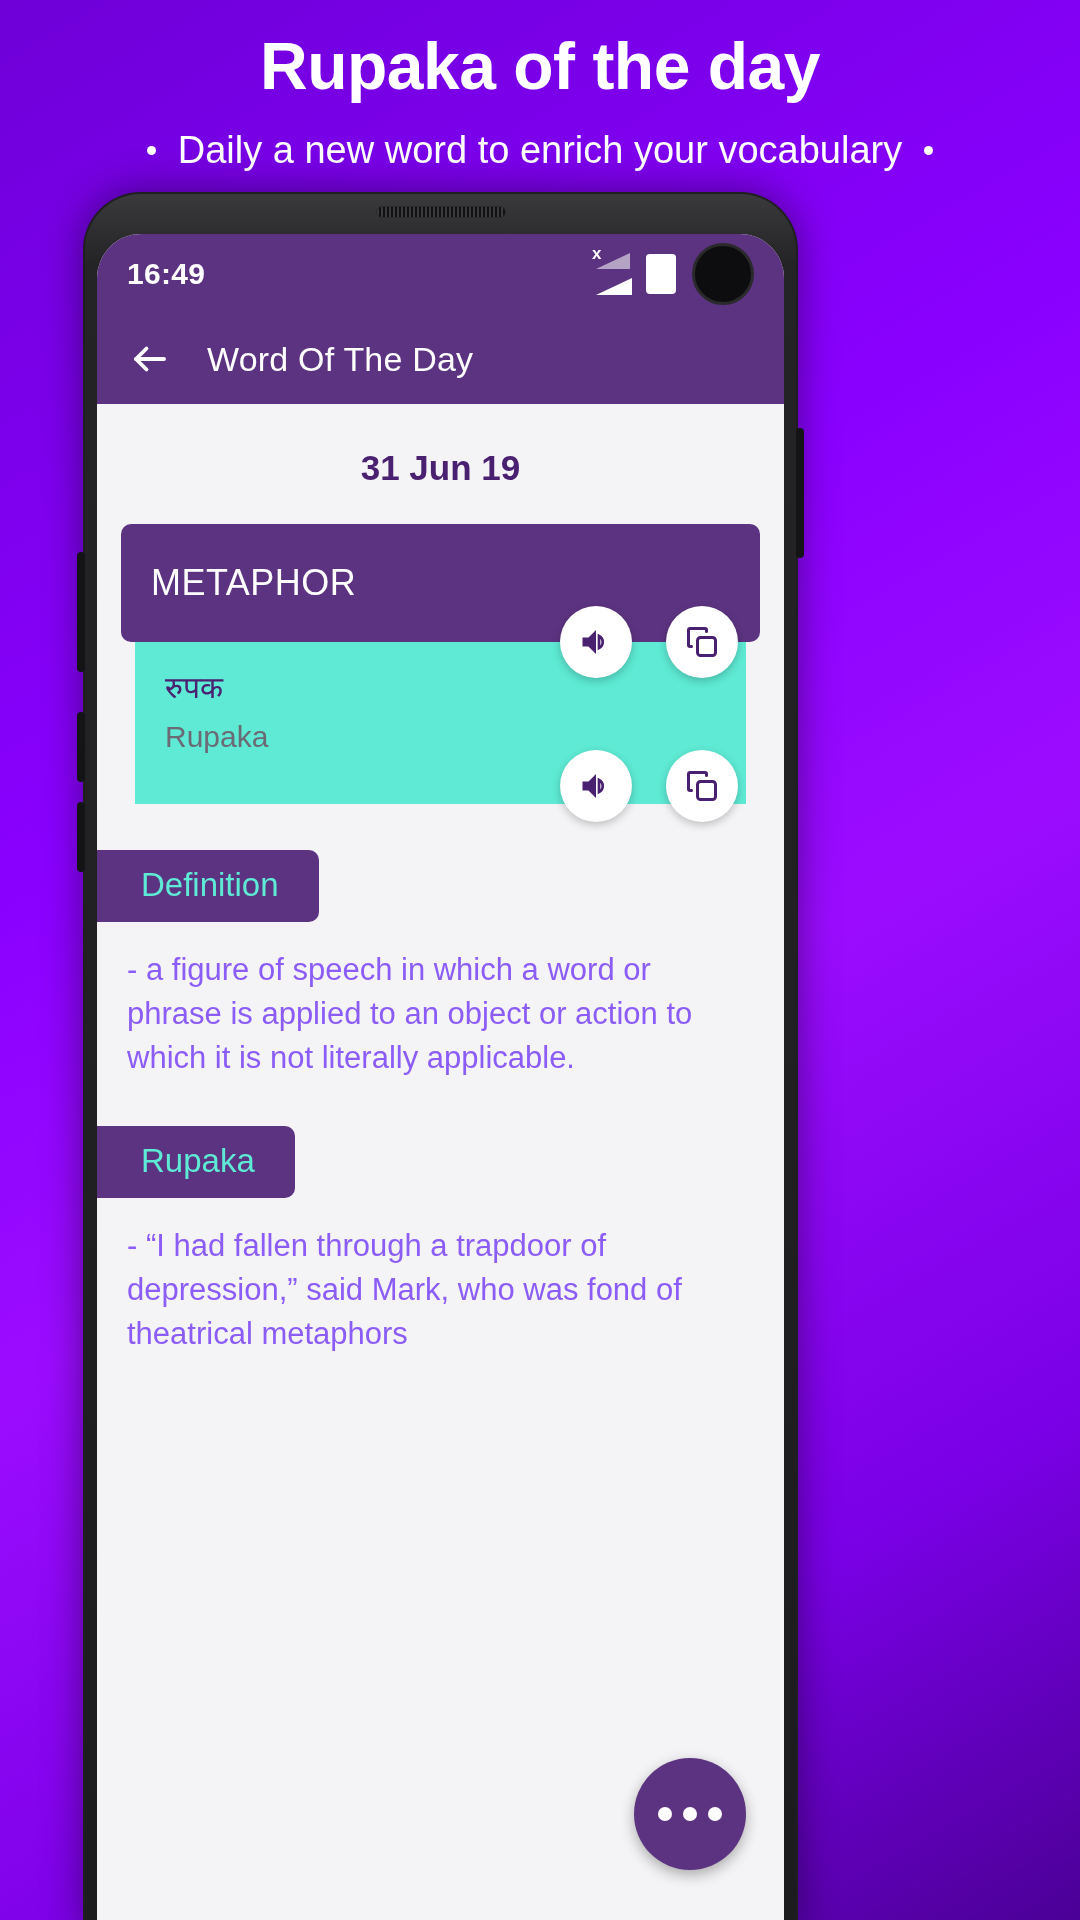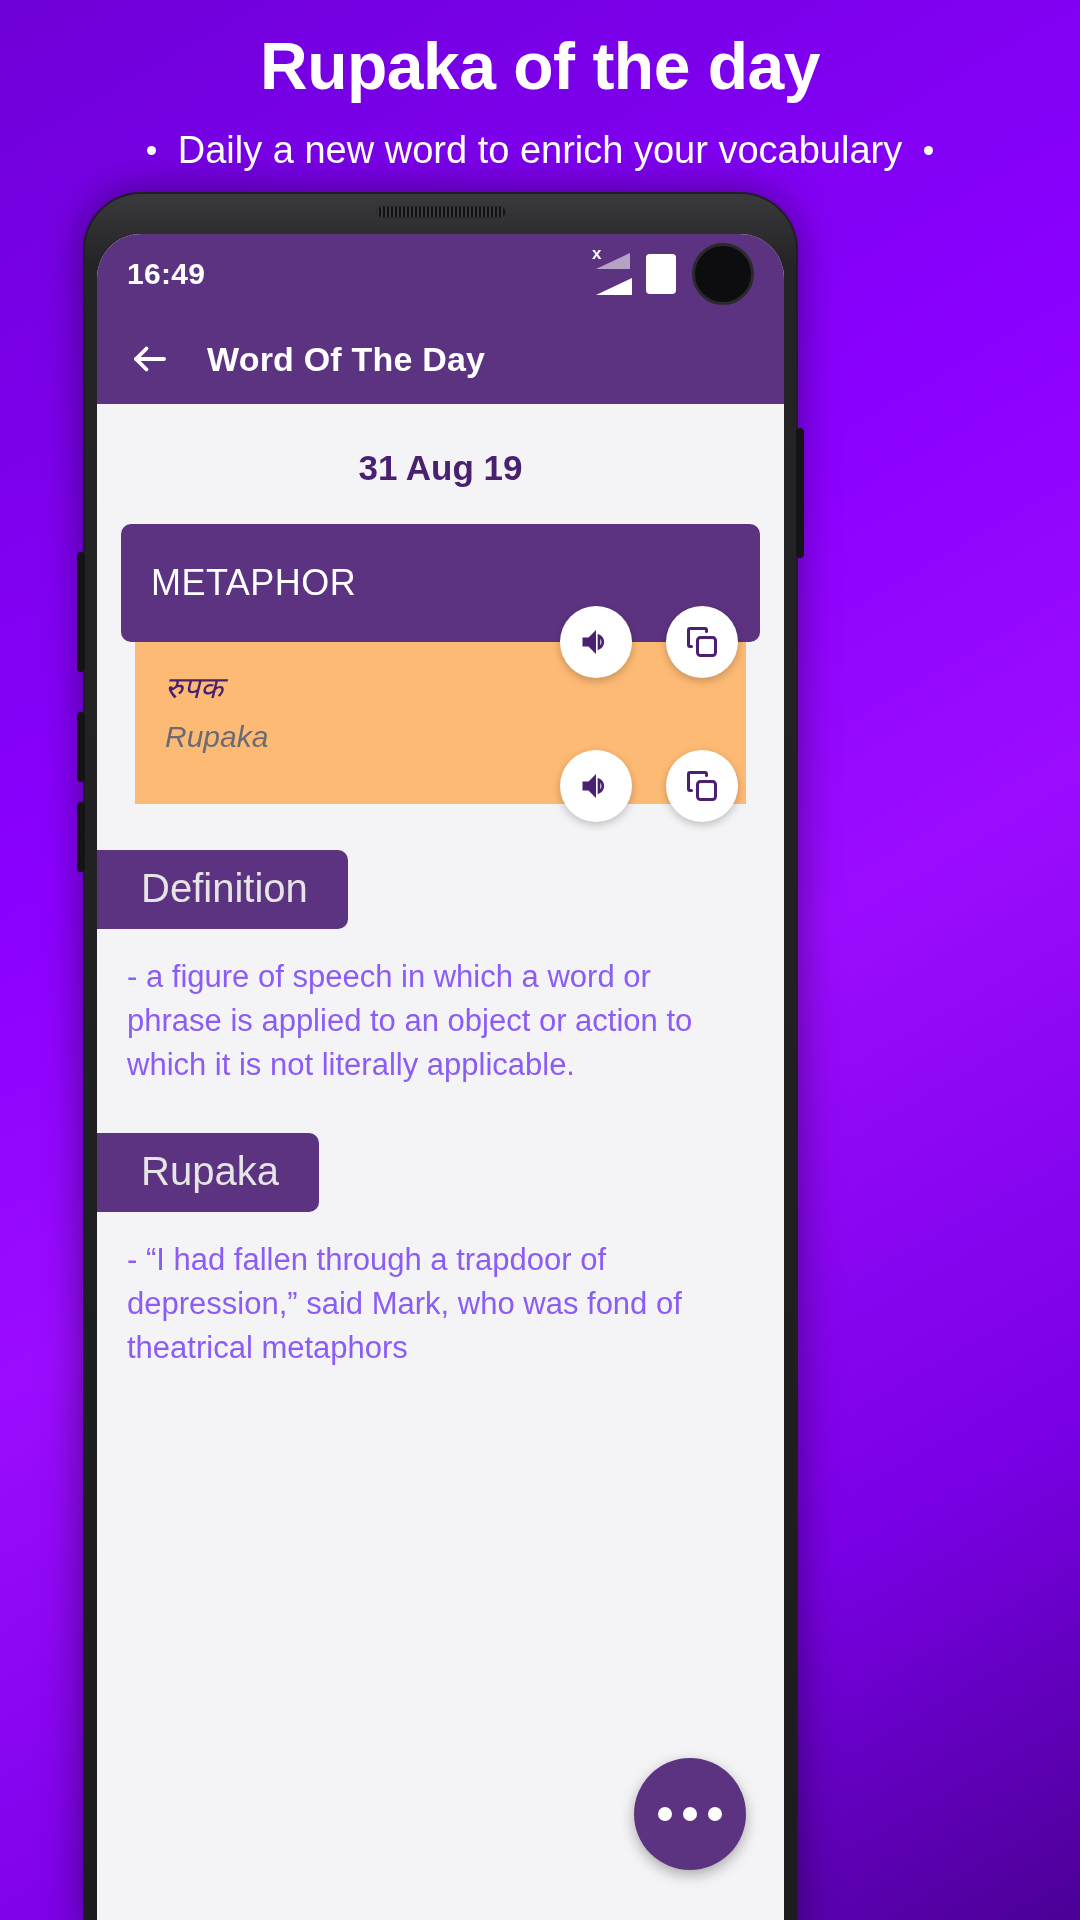--- a/index.html
+++ b/index.html
@@ -185,21 +185,21 @@
   }
   .back-arrow {
     width:42px; height:42px;
     position:relative;
     cursor:pointer;
   }
   .back-arrow svg { display:block; }
   .appbar-title {
     color:#ffffff;
     font-size:34px;
-    font-weight:bold;
+    font-weight:normal;
     letter-spacing:0.2px;
   }
 
   
   .content {
     background:#f4f3f5;
     height:1528px;
     position:relative;
     padding:0 0 0 0;
   }
@@ -226,25 +226,24 @@
     display:flex;
     align-items:center;
     padding-left:30px;
   }
   .word-header-text {
     color:#ffffff;
     font-size:36px;
     letter-spacing:0.5px;
   }
   .word-body {
-    background:#fdba74;
+    background:#5eead4;
     margin:0 14px;
     min-height:162px;
     padding:28px 30px 22px 30px;
-    font-style:italic;
   }
   .word-hindi {
     color:#4a2070;
     font-size:30px;
     line-height:1.2;
     font-family:"DejaVu Sans", sans-serif;
   }
   .word-translit {
     color:#6b6b75;
     font-size:30px;
@@ -270,22 +269,22 @@
 
   
   .sec-label {
     background:#5c3380;
     display:inline-block;
     border-radius:0 10px 10px 0;
     padding:16px 40px 18px 44px;
     margin-left:0;
   }
   .sec-label-text {
-    color:#e5e5e5;
-    font-size:40px;
+    color:#5eead4;
+    font-size:33px;
   }
   .sec-block { margin-top:46px; }
   .sec-body {
     color:#8b5cf6;
     font-size:31px;
     line-height:1.42;
     padding:26px 34px 0 30px;
   }
 
   
@@ -354,21 +353,21 @@
           <line x1="20" y1="12" x2="4" y2="12"></line>
           <polyline points="10,18 4,12 10,6"></polyline>
         </svg>
       </span>
       <span class="appbar-title">Word Of The Day</span>
     </div>
 
     <div class="content">
 
       <div class="date-row">
-        <span class="date-text">31 Aug 19</span>
+        <span class="date-text">31 Jun 19</span>
       </div>
 
       <div class="word-card-wrap">
         <div class="word-header">
           <span class="word-header-text">METAPHOR</span>
         </div>
         <div class="word-body">
           <div class="word-hindi">रुपक</div>
           <div class="word-translit">Rupaka</div>
         </div>

